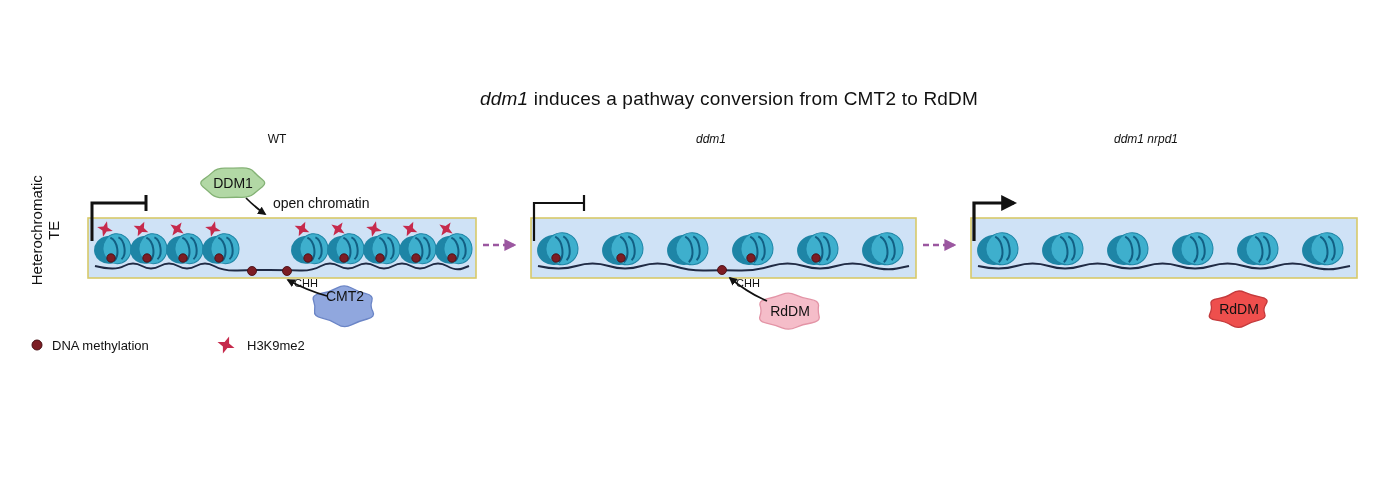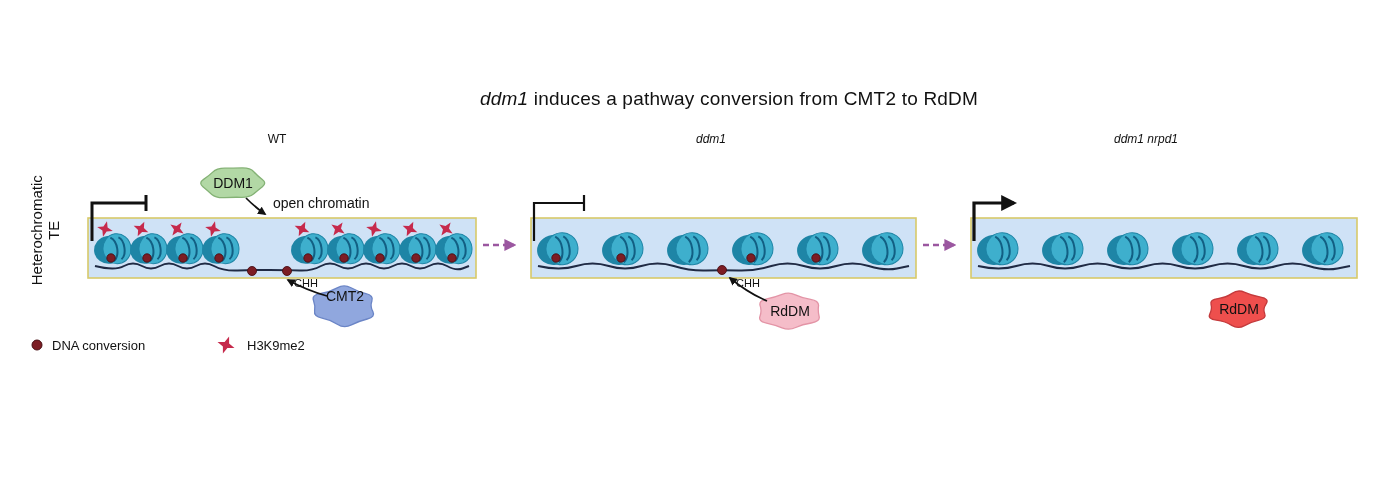--- a/index.html
+++ b/index.html
@@ -234,16 +234,16 @@
   <div class="abs plabel italic" style="left:1146px;top:132px">ddm1 nrpd1</div>
 
   <div class="abs elabel" style="left:233px;top:183px">DDM1</div>
   <div class="abs note-sm" style="left:273px;top:195px">open chromatin</div>
   <div class="abs elabel" style="left:345px;top:296px">CMT2</div>
   <div class="abs note-xs" style="left:294px;top:277px">CHH</div>
   <div class="abs elabel" style="left:790px;top:311px">RdDM</div>
   <div class="abs note-xs" style="left:736px;top:277px">CHH</div>
   <div class="abs elabel" style="left:1239px;top:309px">RdDM</div>
 
-  <div class="abs legend-text" style="left:52px;top:338px">DNA conversion</div>
+  <div class="abs legend-text" style="left:52px;top:338px">DNA methylation</div>
   <div class="abs legend-text" style="left:247px;top:338px">H3K9me2</div>
 
 </div>
 
 </body></html>

